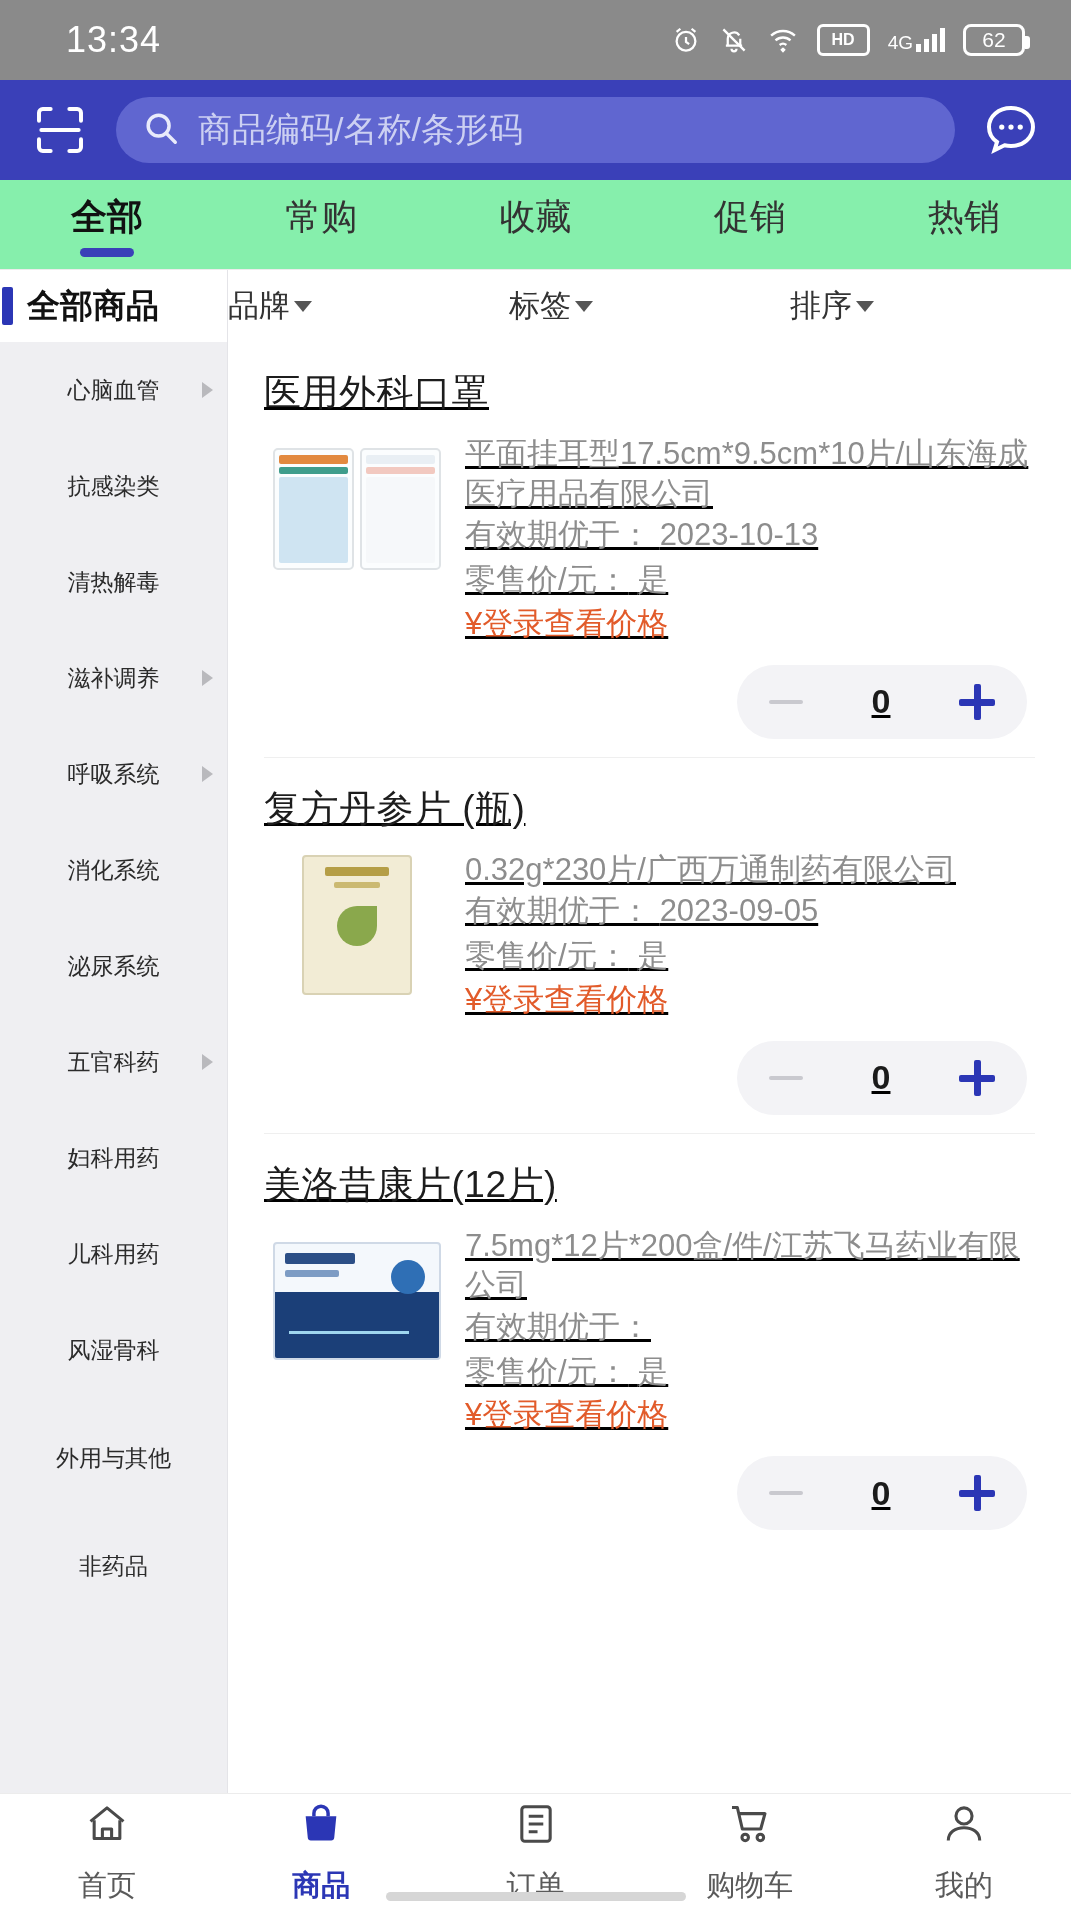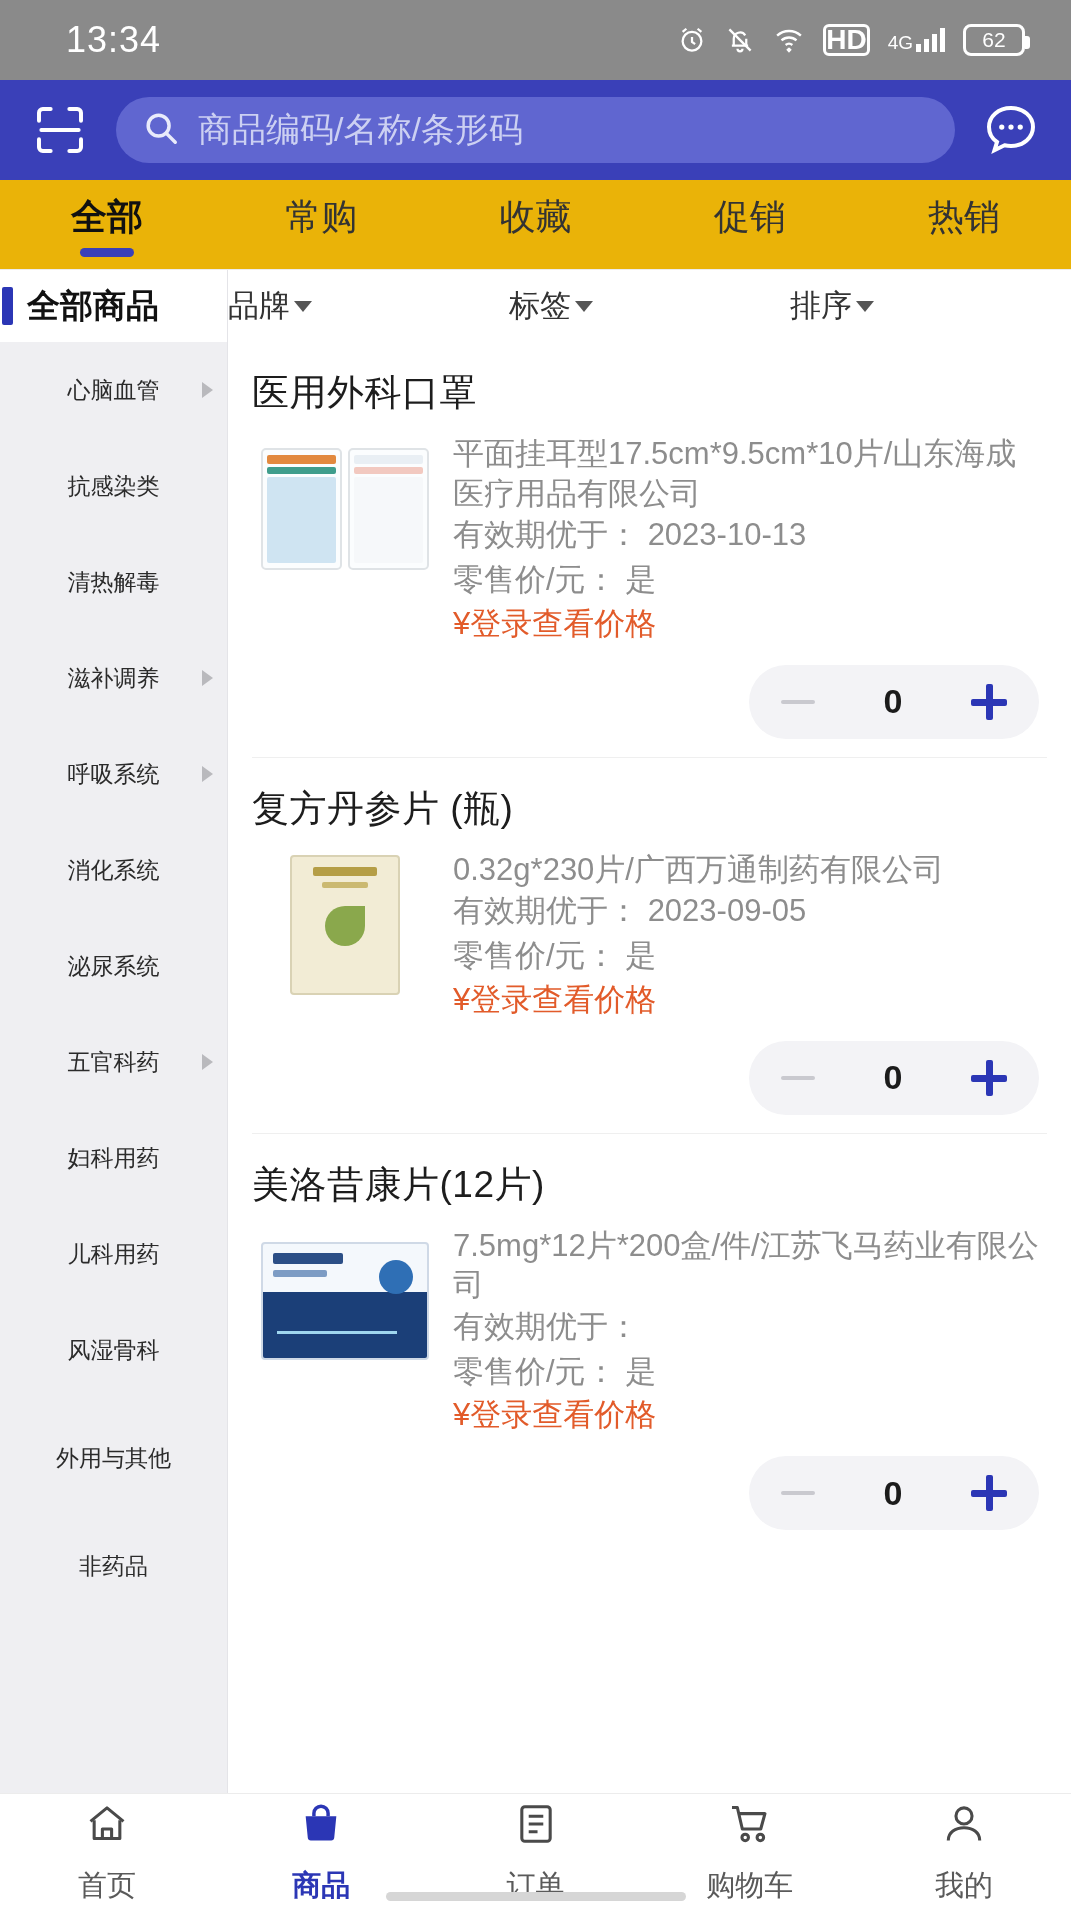--- a/index.html
+++ b/index.html
@@ -15,22 +15,22 @@
   .statusbar {
     height: 80px; background: #8a8a8a; color: #ffffff;
     display: flex; align-items: center; justify-content: space-between;
     padding: 0 46px 0 66px; flex: none;
   }
   .status-time { font-size: 36px; letter-spacing: 1px; font-weight: 400; }
   .status-icons { display: flex; align-items: center; gap: 18px; }
   .sicon { display: inline-flex; align-items: center; justify-content: center; }
   .sicon svg { display: block; }
   .hd-badge {
-    border: 3px solid #fff; border-radius: 6px; font-size: 28px; font-weight: 700;
-    padding: 0px 0; line-height: 26px; letter-spacing: 0px;
+    border: 3px solid #fff; border-radius: 6px; font-size: 16px; font-weight: 700;
+    padding: 0px 12px; line-height: 26px; letter-spacing: 0px;
   }
   .fourg { display: flex; align-items: flex-end; gap: 3px; }
   .fourg .lbl { font-size: 19px; line-height: 19px; }
   .bars { display: flex; align-items: flex-end; gap: 3px; height: 24px; }
   .bars i { width: 5px; background: #fff; display: block; }
   .bars i:nth-child(1){height:8px}.bars i:nth-child(2){height:13px}
   .bars i:nth-child(3){height:18px}.bars i:nth-child(4){height:24px}
   .batt {
     border: 3px solid #fff; border-radius: 8px; width: 62px; height: 32px;
     display: flex; align-items: center; justify-content: center; position: relative;
@@ -47,21 +47,21 @@
   .scan-btn { width: 72px; height: 62px; display:flex; align-items:center; justify-content:center; }
   .search-field {
     flex: 1; height: 66px; background: #6066d0; border-radius: 33px;
     display: flex; align-items: center; padding: 0 26px; gap: 18px;
   }
   .search-ph { color: #ccd0f2; font-size: 34px; }
   .more-btn { width: 72px; height: 66px; display:flex; align-items:center; justify-content:center; }
 
   
   .tabs {
-    height: 90px; background: #eab308; display: flex; align-items: stretch; flex: none;
+    height: 90px; background: #86efac; display: flex; align-items: stretch; flex: none;
     border-bottom: 1px solid #ececec;
   }
   .tab {
     flex: 1; display: flex; flex-direction: column; align-items: center; justify-content: center;
     font-size: 36px; color: #333; position: relative; gap: 6px;
   }
   .tab.active { color: #111; font-weight: 700; }
   .tab .ul { width: 54px; height: 9px; border-radius: 5px; background: transparent; }
   .tab.active .ul { background: #3a40b8; }
 
@@ -93,21 +93,21 @@
   
   .content { flex: 1; display: flex; flex-direction: column; min-width: 0; background: #fff; }
   .filterbar { height: 72px; display: flex; align-items: center; flex: none; }
   .filter {
     flex: 1; display: flex; align-items: center; justify-content: flex-start; gap: 4px;
     font-size: 31px; color: #333;
   }
   .caret { width:0;height:0;border-top: 11px solid #555;
            border-left: 9px solid transparent; border-right: 9px solid transparent; }
 
-  .plist { flex: 1; overflow: hidden; padding: 0 24px; }
+  .plist { flex: 1; overflow: hidden; padding: 0 36px; text-decoration: underline; }
   .pcard { padding: 16px 0 10px 0; border-bottom: 1px solid #efefef; }
   .pcard:last-child { border-bottom: none; }
   .pname { font-size: 37px; color: #1d1d1d; font-weight: 400; margin: 10px 0 16px 0; letter-spacing: .5px; }
   .prow { display: flex; gap: 16px; }
   .pthumb {
     width: 185px; height: 150px; flex: none; display:flex; align-items:center; justify-content:center;
     background: #fff;
   }
   .pinfo { flex: 1; min-width: 0; }
   .pspec { font-size: 31px; color: #8d8d8d; line-height: 1.28; }

